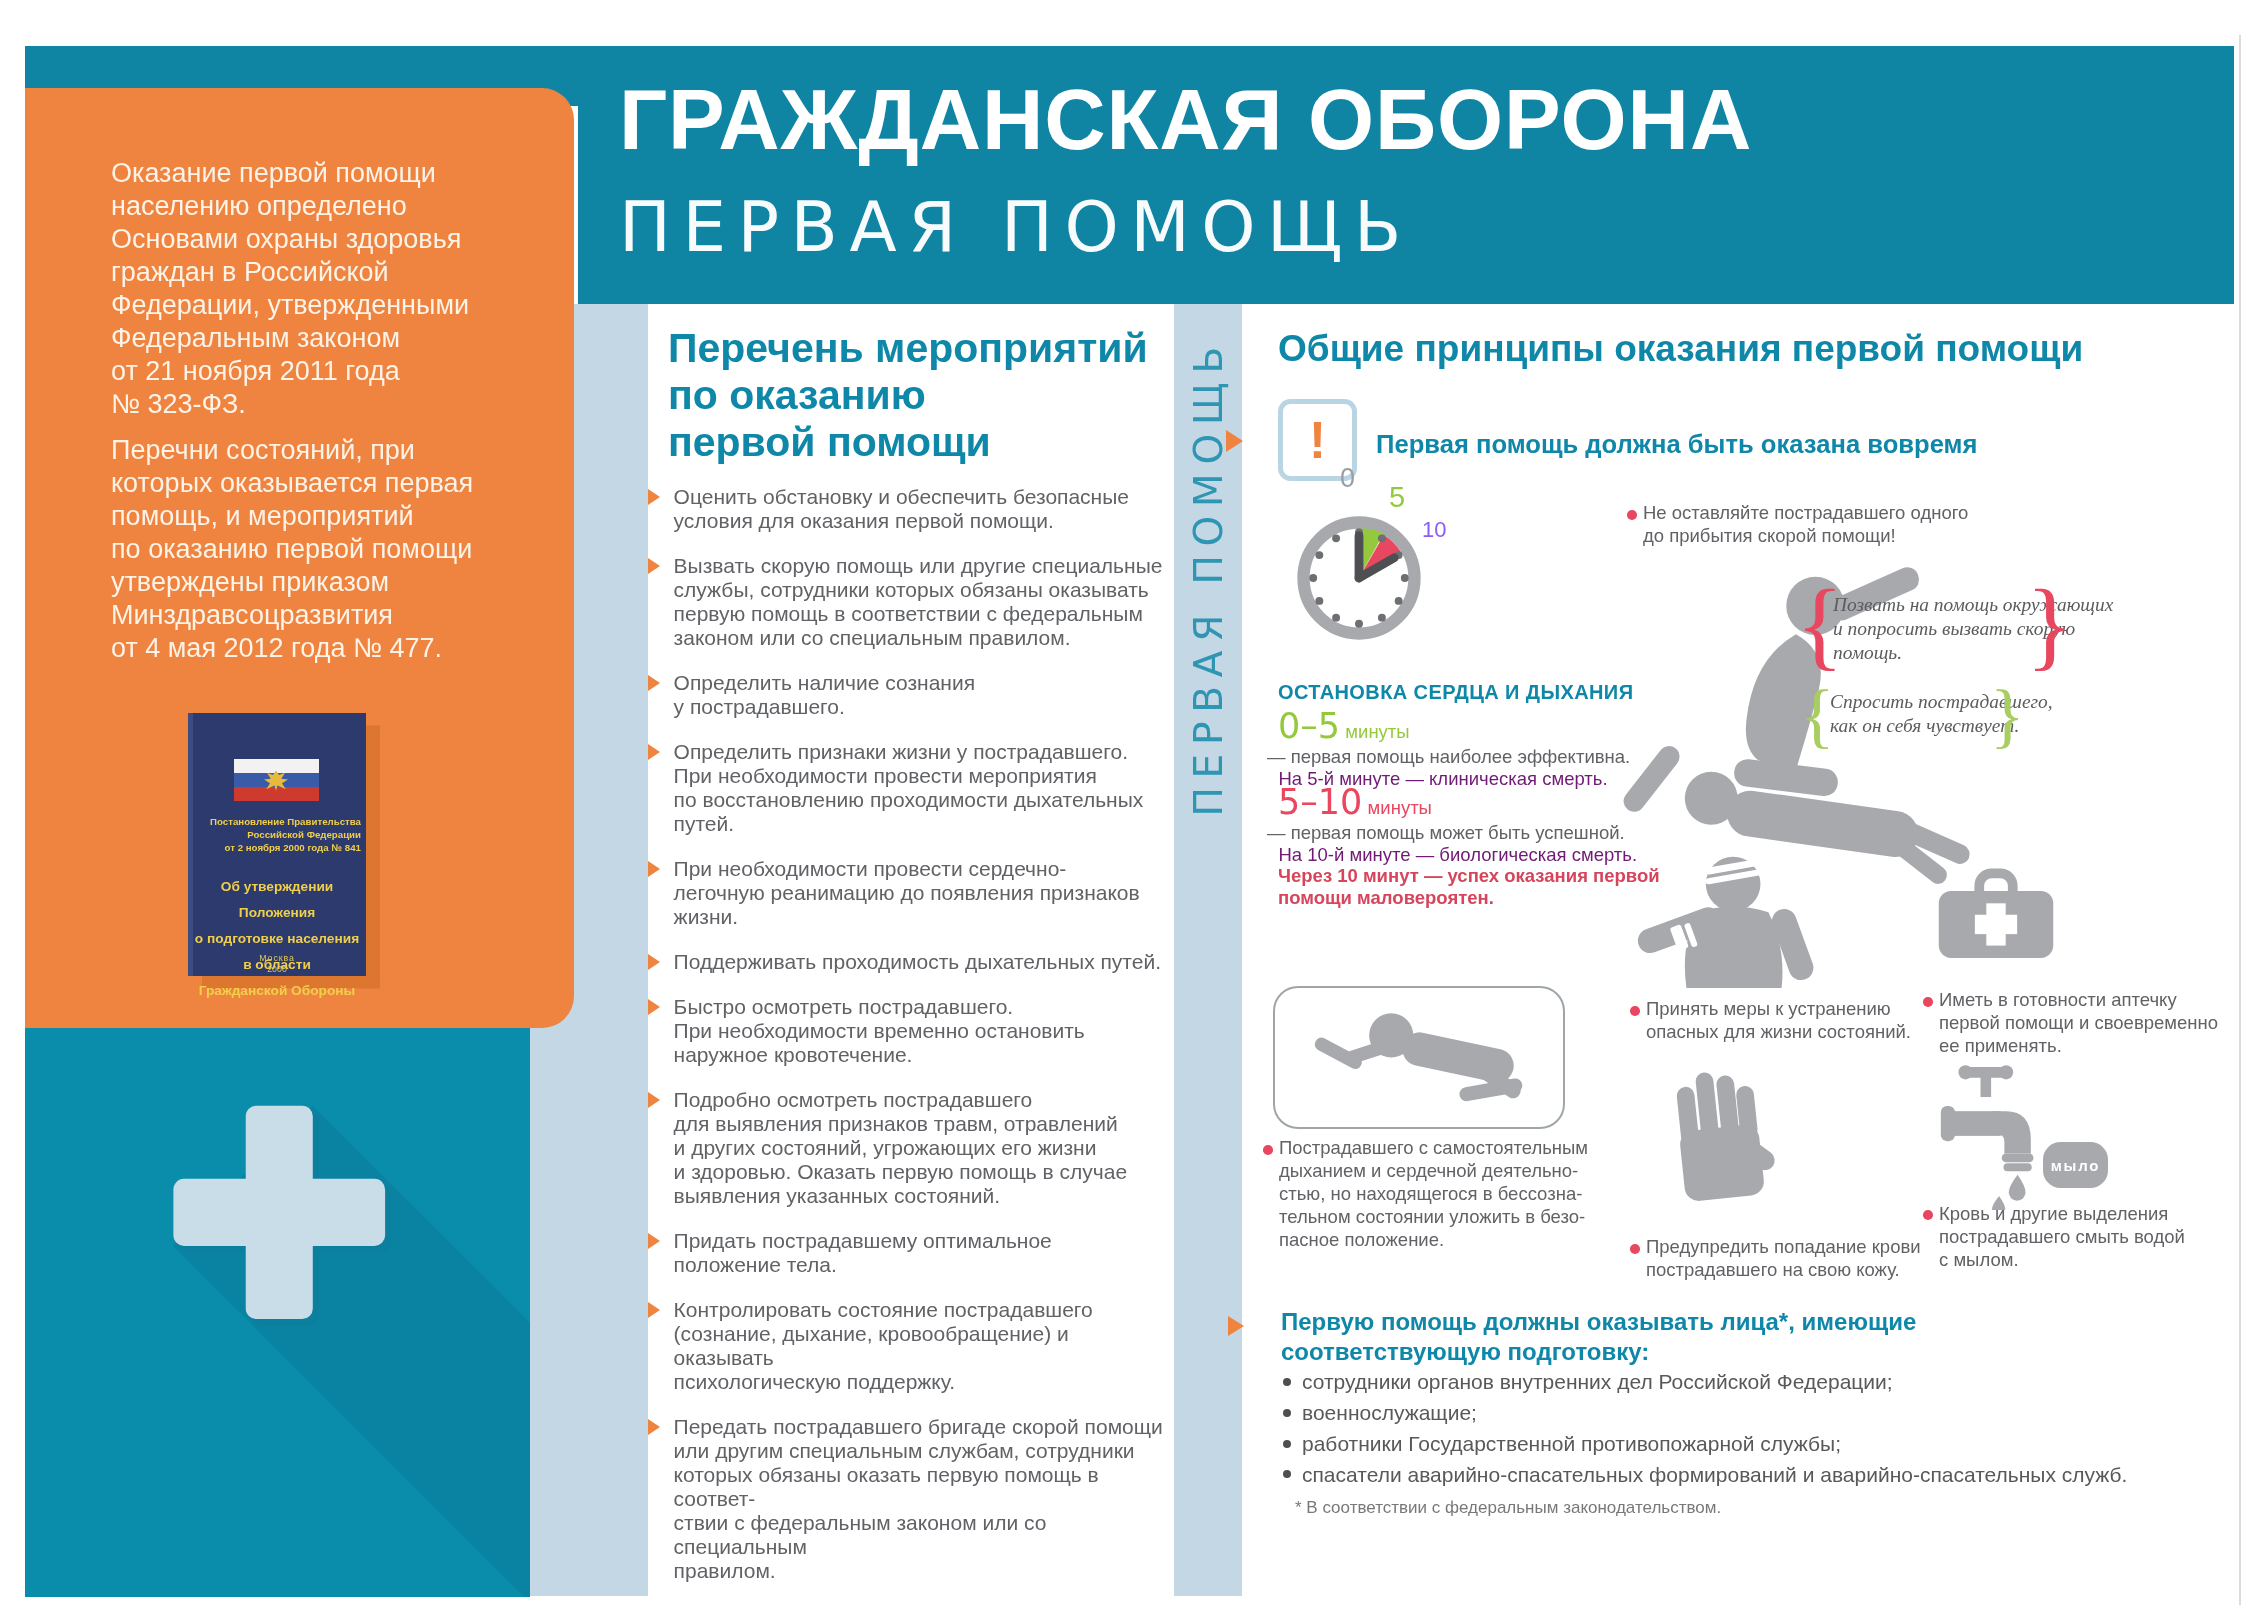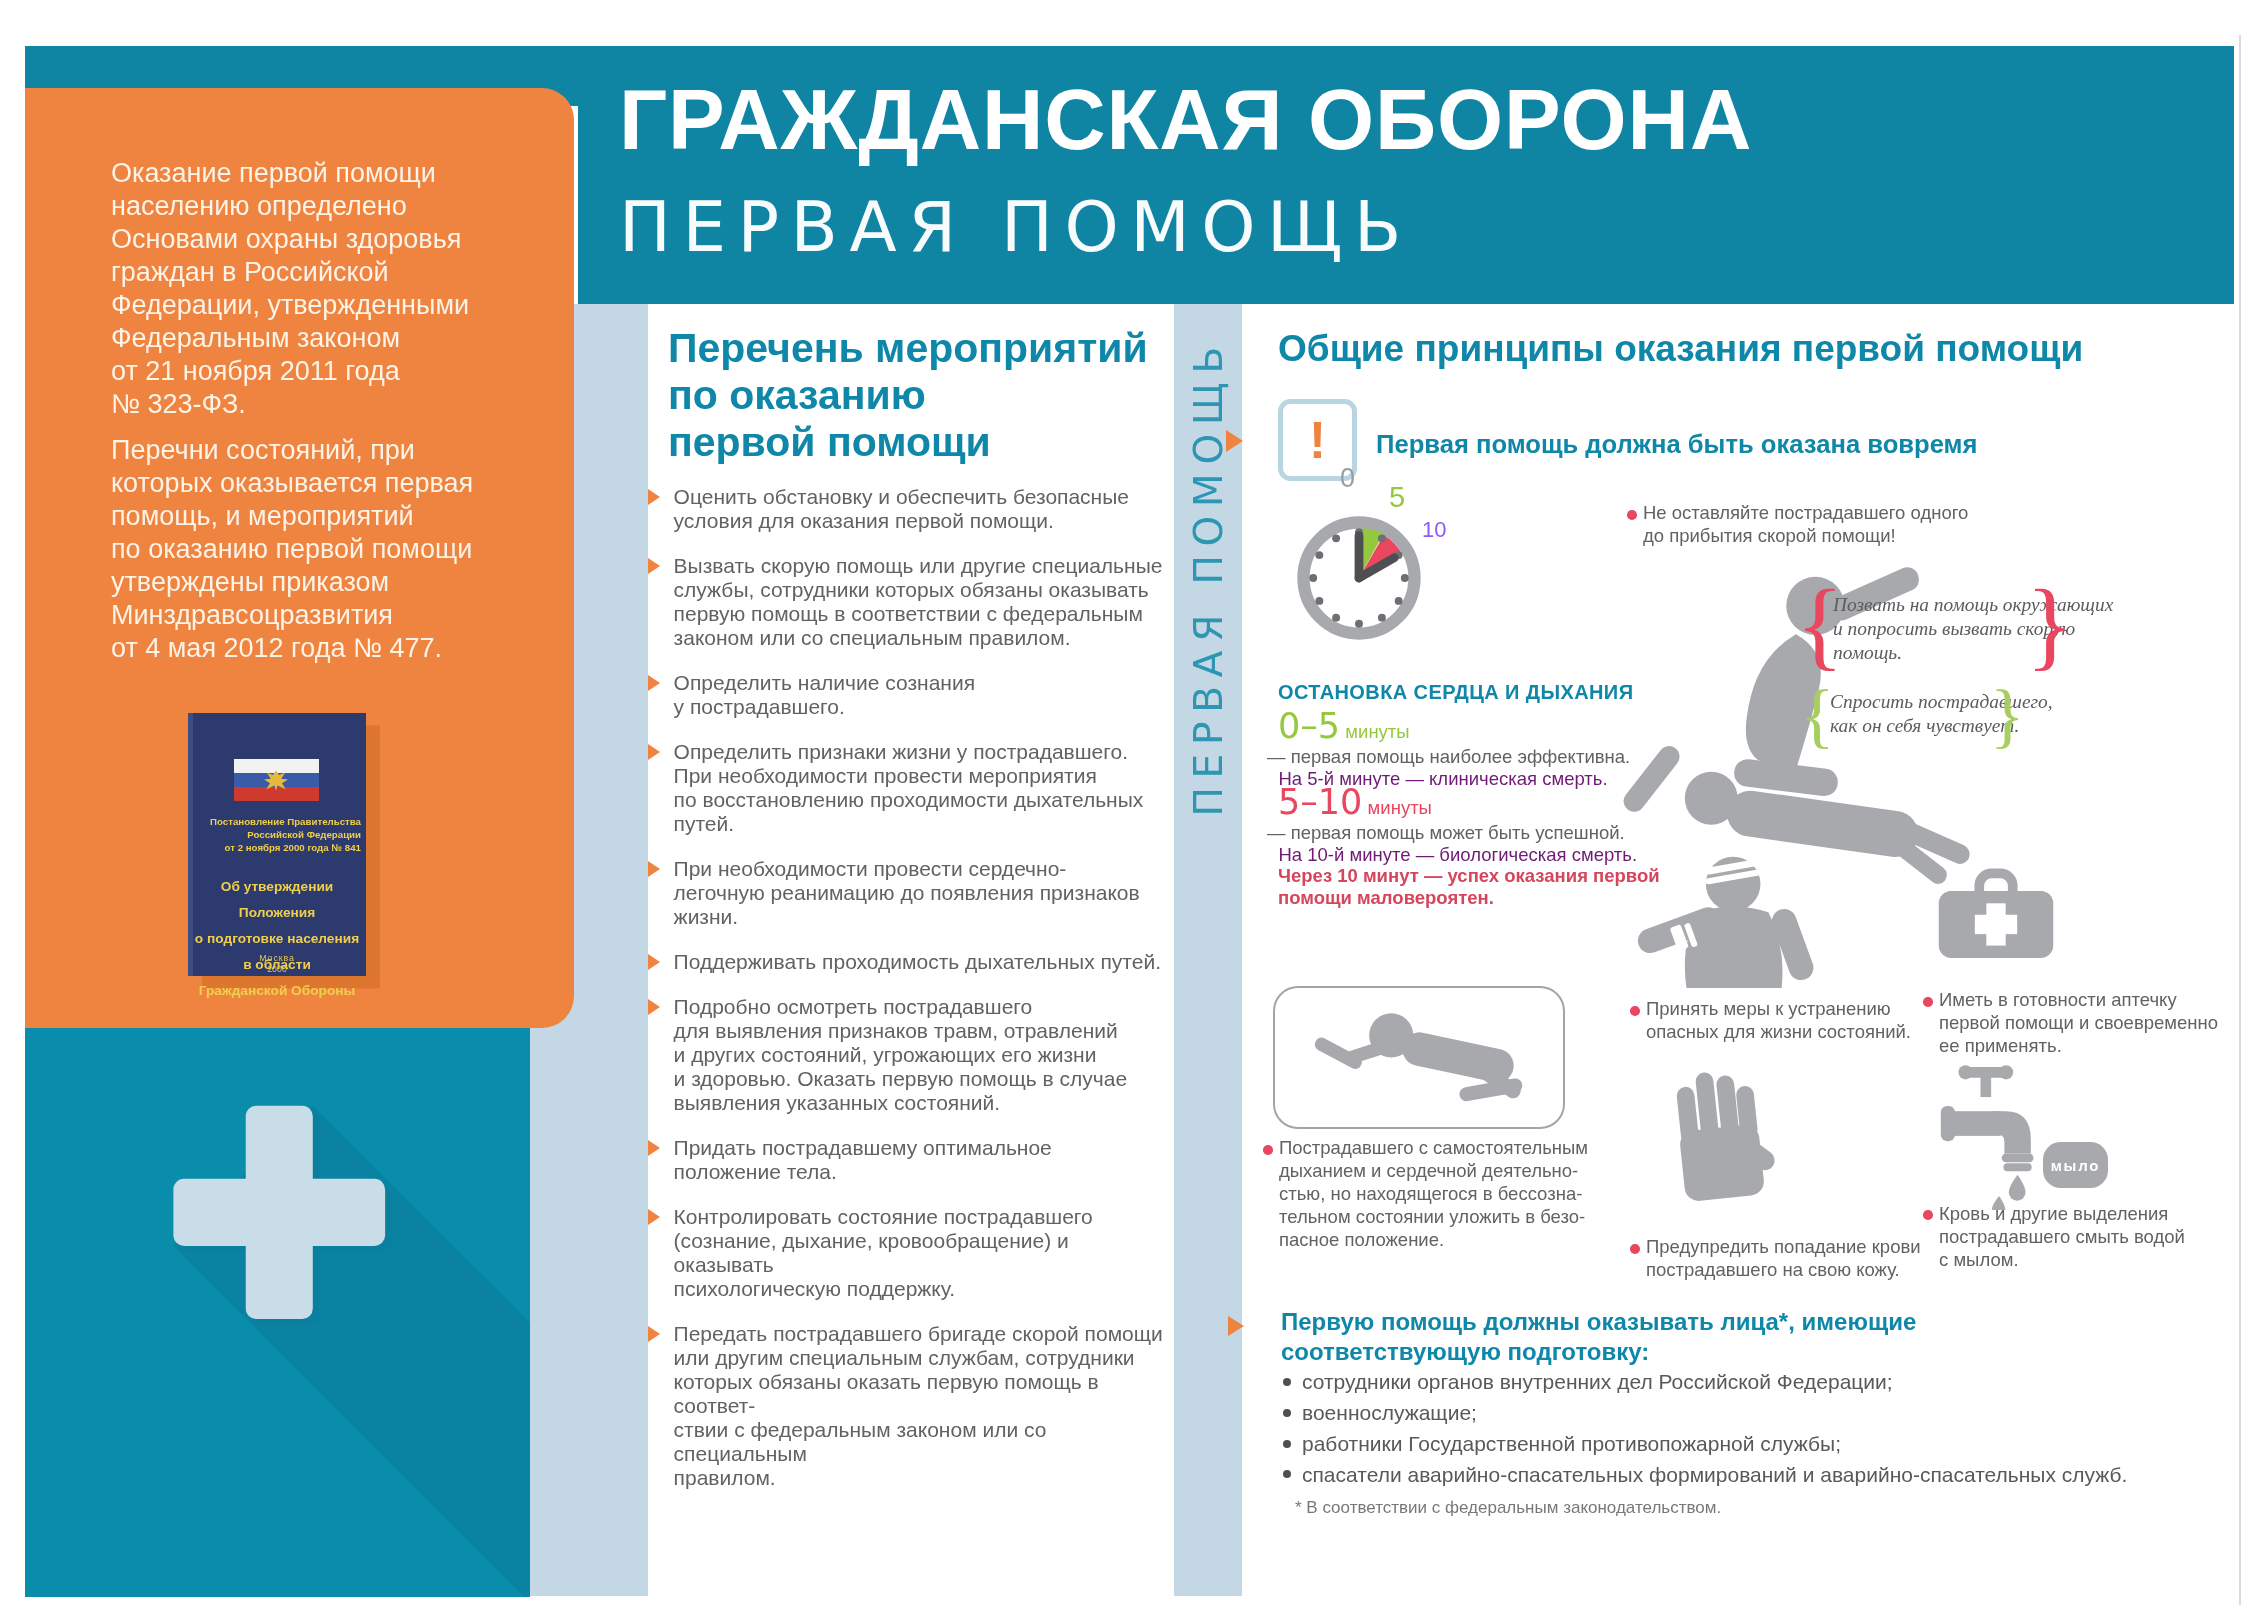--- a/index.html
+++ b/index.html
@@ -188,20 +188,23 @@
     <li class="pre"><span class="tri"></span><span>Определить наличие сознания
 у пострадавшего.</span></li>
     <li class="pre"><span class="tri"></span><span>Определить признаки жизни у пострадавшего.
 При необходимости провести мероприятия
 по восстановлению проходимости дыхательных
 путей.</span></li>
     <li class="pre"><span class="tri"></span><span>При необходимости провести сердечно-
 легочную реанимацию до появления признаков
 жизни.</span></li>
     <li class="pre"><span class="tri"></span><span>Поддерживать проходимость дыхательных путей.</span></li>
+    <li class="pre"><span class="tri"></span><span>Быстро осмотреть пострадавшего.
+При необходимости временно остановить
+наружное кровотечение.</span></li>
     <li class="pre"><span class="tri"></span><span>Подробно осмотреть пострадавшего
 для выявления признаков травм, отравлений
 и других состояний, угрожающих его жизни
 и здоровью. Оказать первую помощь в случае
 выявления указанных состояний.</span></li>
     <li class="pre"><span class="tri"></span><span>Придать пострадавшему оптимальное
 положение тела.</span></li>
     <li class="pre"><span class="tri"></span><span>Контролировать состояние пострадавшего
 (сознание, дыхание, кровообращение) и оказывать
 психологическую поддержку.</span></li>

